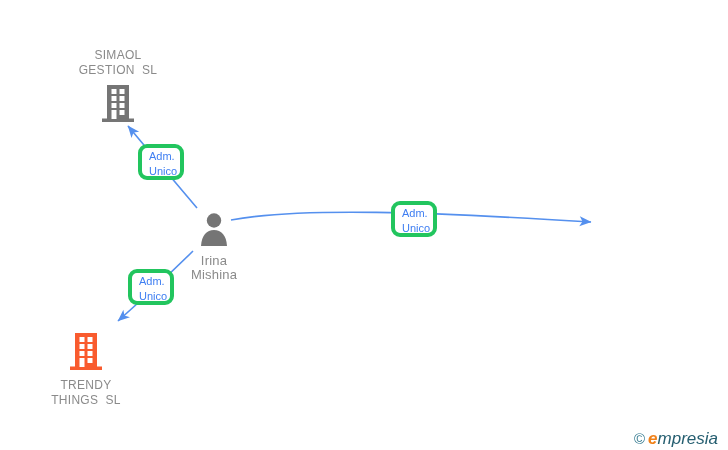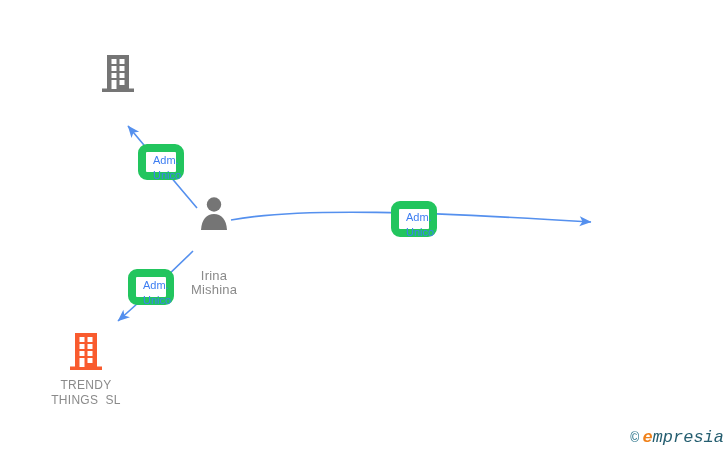--- a/index.html
+++ b/index.html
@@ -51,35 +51,35 @@
   .gap-above { margin-top: 6px; }
   .gap-above-sm { margin-top: 4px; }
 
   
   .edge-label {
     position: absolute;
     box-sizing: border-box;
     width: 46px;
     height: 36px;
     background: #ffffff;
-    border: 8px solid #22c55e;
+    border: 4px solid #22c55e;
     border-radius: 9px;
     color: #3e7ef2;
     font-size: 11px;
     line-height: 15px;
     padding: 1px 0 0 7px;
     white-space: pre-wrap;
   }
 
   
   .watermark {
     position: absolute;
-    right: 4px;
+    right: 10px;
     bottom: 1px;
-    font-family: Liberation Mono, monospace;
+    font-family: Liberation Sans, sans-serif;
     font-style: italic;
     font-size: 17px;
     line-height: 20px;
     user-select: none;
   }
   .wm-copy  { color: #367c91; font-style: normal; font-size: 15px; margin-right: 3px; }
   .wm-e     { color: #f08119; font-weight: bold; }
   .wm-rest  { color: #255e70; }
 </style>
 </head>
@@ -99,37 +99,39 @@
   </svg>
 
   <div class="edge-label" style="left:138px; top:144px;">Adm.
 Unico</div>
   <div class="edge-label" style="left:391px; top:201px;">Adm.
 Unico</div>
   <div class="edge-label" style="left:128px; top:269px;">Adm.
 Unico</div>
 
   <div class="node" style="left:58px; top:48px;">
+    <div class="node-label">SIMAOL
+GESTION  SL</div>
     <span class="icon icon-gray gap-above">
       <svg width="34" height="38" viewBox="0 0 34 38" xmlns="http://www.w3.org/2000/svg">
         <rect x="6" y="1" width="22" height="34" fill="currentColor"></rect>
         <rect x="1" y="34.5" width="32" height="3.5" fill="currentColor"></rect>
         <rect x="10.5" y="5" width="5" height="5" fill="#ffffff"></rect>
         <rect x="18.5" y="5" width="5" height="5" fill="#ffffff"></rect>
         <rect x="10.5" y="12" width="5" height="5" fill="#ffffff"></rect>
         <rect x="18.5" y="12" width="5" height="5" fill="#ffffff"></rect>
         <rect x="10.5" y="19" width="5" height="5" fill="#ffffff"></rect>
         <rect x="18.5" y="19" width="5" height="5" fill="#ffffff"></rect>
         <rect x="10.5" y="26" width="5" height="9" fill="#ffffff"></rect>
         <rect x="18.5" y="26" width="5" height="5" fill="#ffffff"></rect>
       </svg>
     </span>
   </div>
 
-  <div class="node" style="left:154px; top:196px;gap:31px;">
+  <div class="node" style="left:154px; top:212px;">
     <span class="icon icon-gray">
       <svg width="28" height="34" viewBox="0 0 28 34" xmlns="http://www.w3.org/2000/svg">
         <circle cx="14" cy="8.5" r="7.2" fill="currentColor"></circle>
         <path d="M14,18 C6.8,18 1.6,23.5 1,34 L27,34 C26.4,23.5 21.2,18 14,18 Z" fill="currentColor"></path>
       </svg>
     </span>
     <div class="node-label person-label gap-above-sm">Irina
 Mishina</div>
   </div>
 

